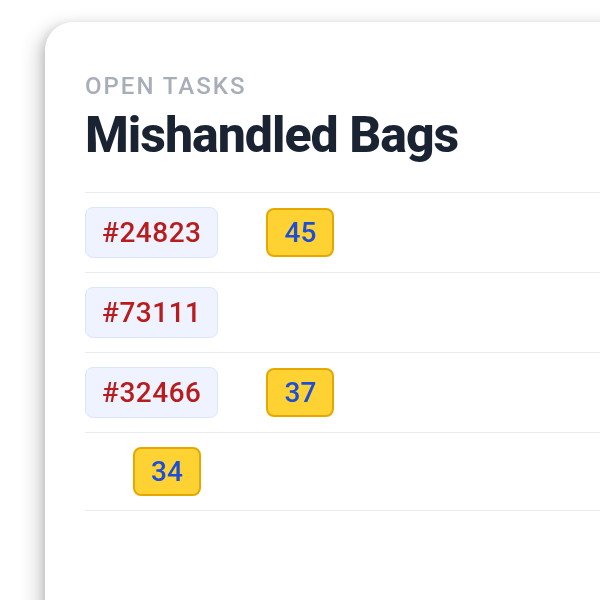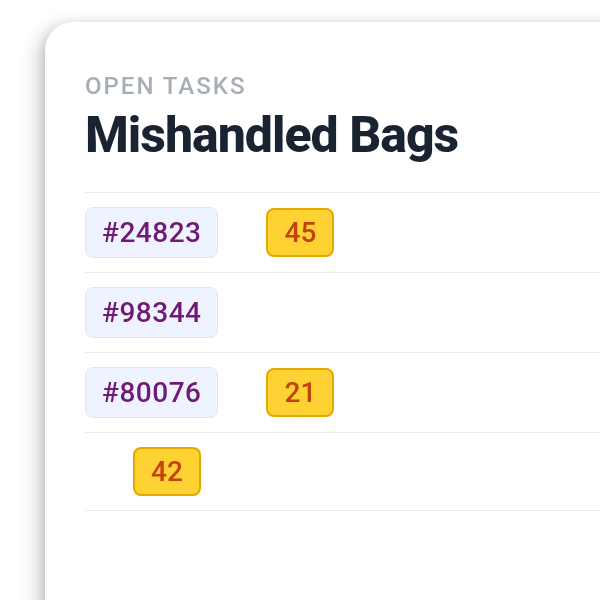--- a/index.html
+++ b/index.html
@@ -46,62 +46,62 @@
       border-bottom: 1px solid #e8eaed;
     }
     .id-pill {
       display: inline-block;
       background: #eef3ff;
       border: 1px solid #dce6fb;
       border-radius: 8px;
       padding: 8px 16px;
       font-size: 28px;
       font-weight: 500;
-      color: #701a75;
+      color: #b91c1c;
       letter-spacing: 0.5px;
       font-variant-numeric: tabular-nums;
     }
     .count-col {
       margin-left: 48px;
     }
     .count-pill {
       display: inline-block;
       background: #ffd233;
       border: 2px solid #e6a700;
       border-radius: 8px;
       padding: 6px 16px;
       font-size: 28px;
       font-weight: 500;
-      color: #c2410c;
+      color: #1d4ed8;
       font-variant-numeric: tabular-nums;
       min-width: 54px;
       text-align: right;
     }
   </style>
 </head>
 <body>
 
 <div class="card">
   <div class="section-label">OPEN TASKS</div>
   <div class="heading">Mishandled Bags</div>
 
   <div class="row">
     <span class="id-pill">#24823</span>
     <span class="count-col"><span class="count-pill">45</span></span>
 
   </div>
 
   <div class="row">
-    <span class="id-pill">#98344</span>
+    <span class="id-pill">#73111</span>
 
   </div>
 
   <div class="row">
-    <span class="id-pill">#80076</span>
-    <span class="count-col"><span class="count-pill">21</span></span>
+    <span class="id-pill">#32466</span>
+    <span class="count-col"><span class="count-pill">37</span></span>
 
   </div>
 
   <div class="row">
-    <span class="count-col"><span class="count-pill">42</span></span>
+    <span class="count-col"><span class="count-pill">34</span></span>
 
   </div>
 </div>
 
 </body></html>

